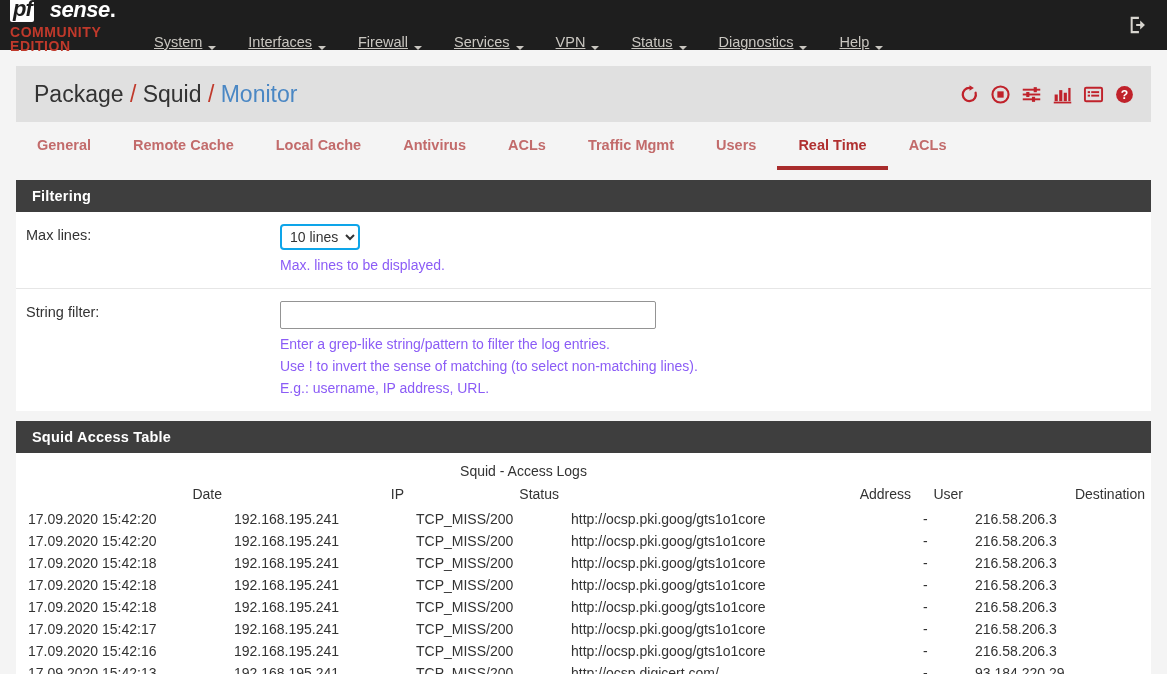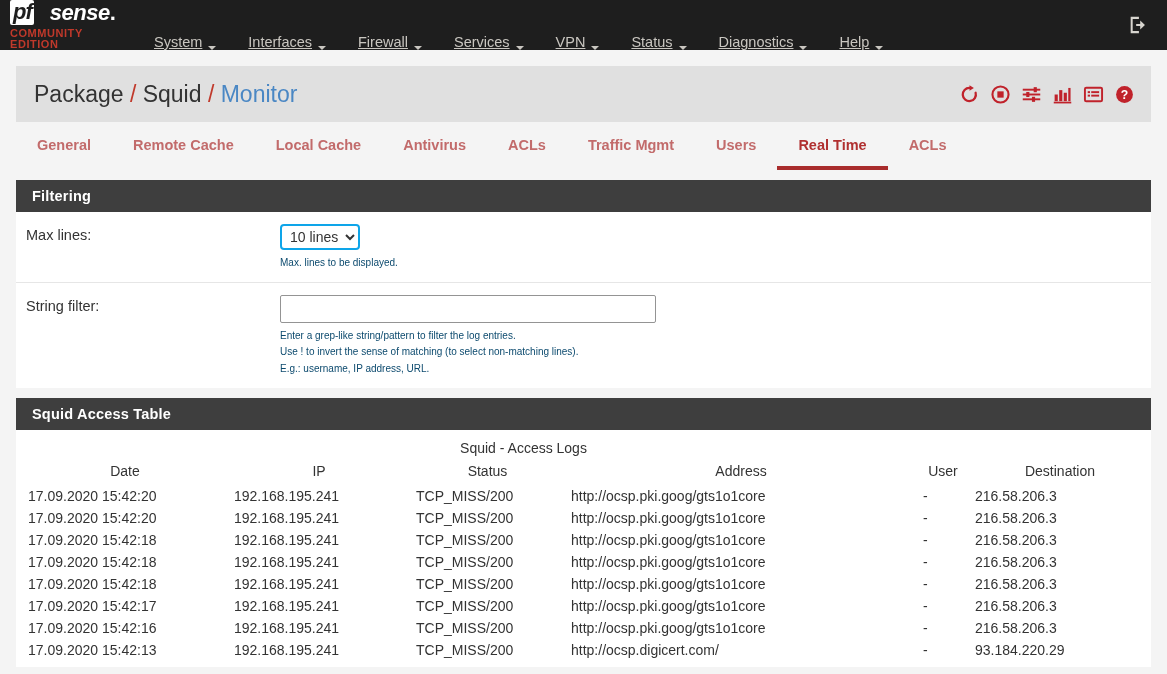--- a/index.html
+++ b/index.html
@@ -54,21 +54,21 @@
     margin-left: 16px;
     font-style: italic;
   }
   .brand-dot {
     color: #fff;
     font-weight: bold;
     font-size: 22px;
   }
   .brand-sub {
     color: #c0392b;
-    font-size: 11px;
+    font-size: 14px;
     font-weight: bold;
     letter-spacing: 0.55px;
     margin-top: 3px;
   }
   .nav-items {
     display: flex;
     align-items: center;
     height: 100%;
     margin-left: 10px;
   }
@@ -187,22 +187,22 @@
     font-size: 14px;
     color: #333;
     padding: 2px 4px;
     border: 2px solid #0ea5e9;
     border-radius: 4px;
     background: #fff;
     width: 80px;
     outline: none;
   }
   .helptext {
-    font-size: 10px;
-    color: #0c4a6e;
+    font-size: 14px;
+    color: #8b5cf6;
     margin-top: 6px;
     line-height: 1.42;
   }
   input.strfilter {
     font-family: "Liberation Sans", sans-serif;
     font-size: 14px;
     width: 376px;
     padding: 5px 8px;
     border: 1px solid #949494;
     border-radius: 2px;
@@ -222,21 +222,21 @@
     margin-left: -120px;
   }
   table.logtable {
     width: 100%;
     border-collapse: collapse;
     font-size: 14px;
     color: #333;
   }
   table.logtable th {
     font-weight: normal;
-    text-align: center;
+    text-align: right;
     padding: 1px 6px 6px 6px;
     color: #333;
     white-space: nowrap;
   }
   table.logtable td {
     padding: 3px 6px;
     white-space: nowrap;
     color: #333;
   }
   .col-date   { width: 212px; padding-left: 12px !important; }

